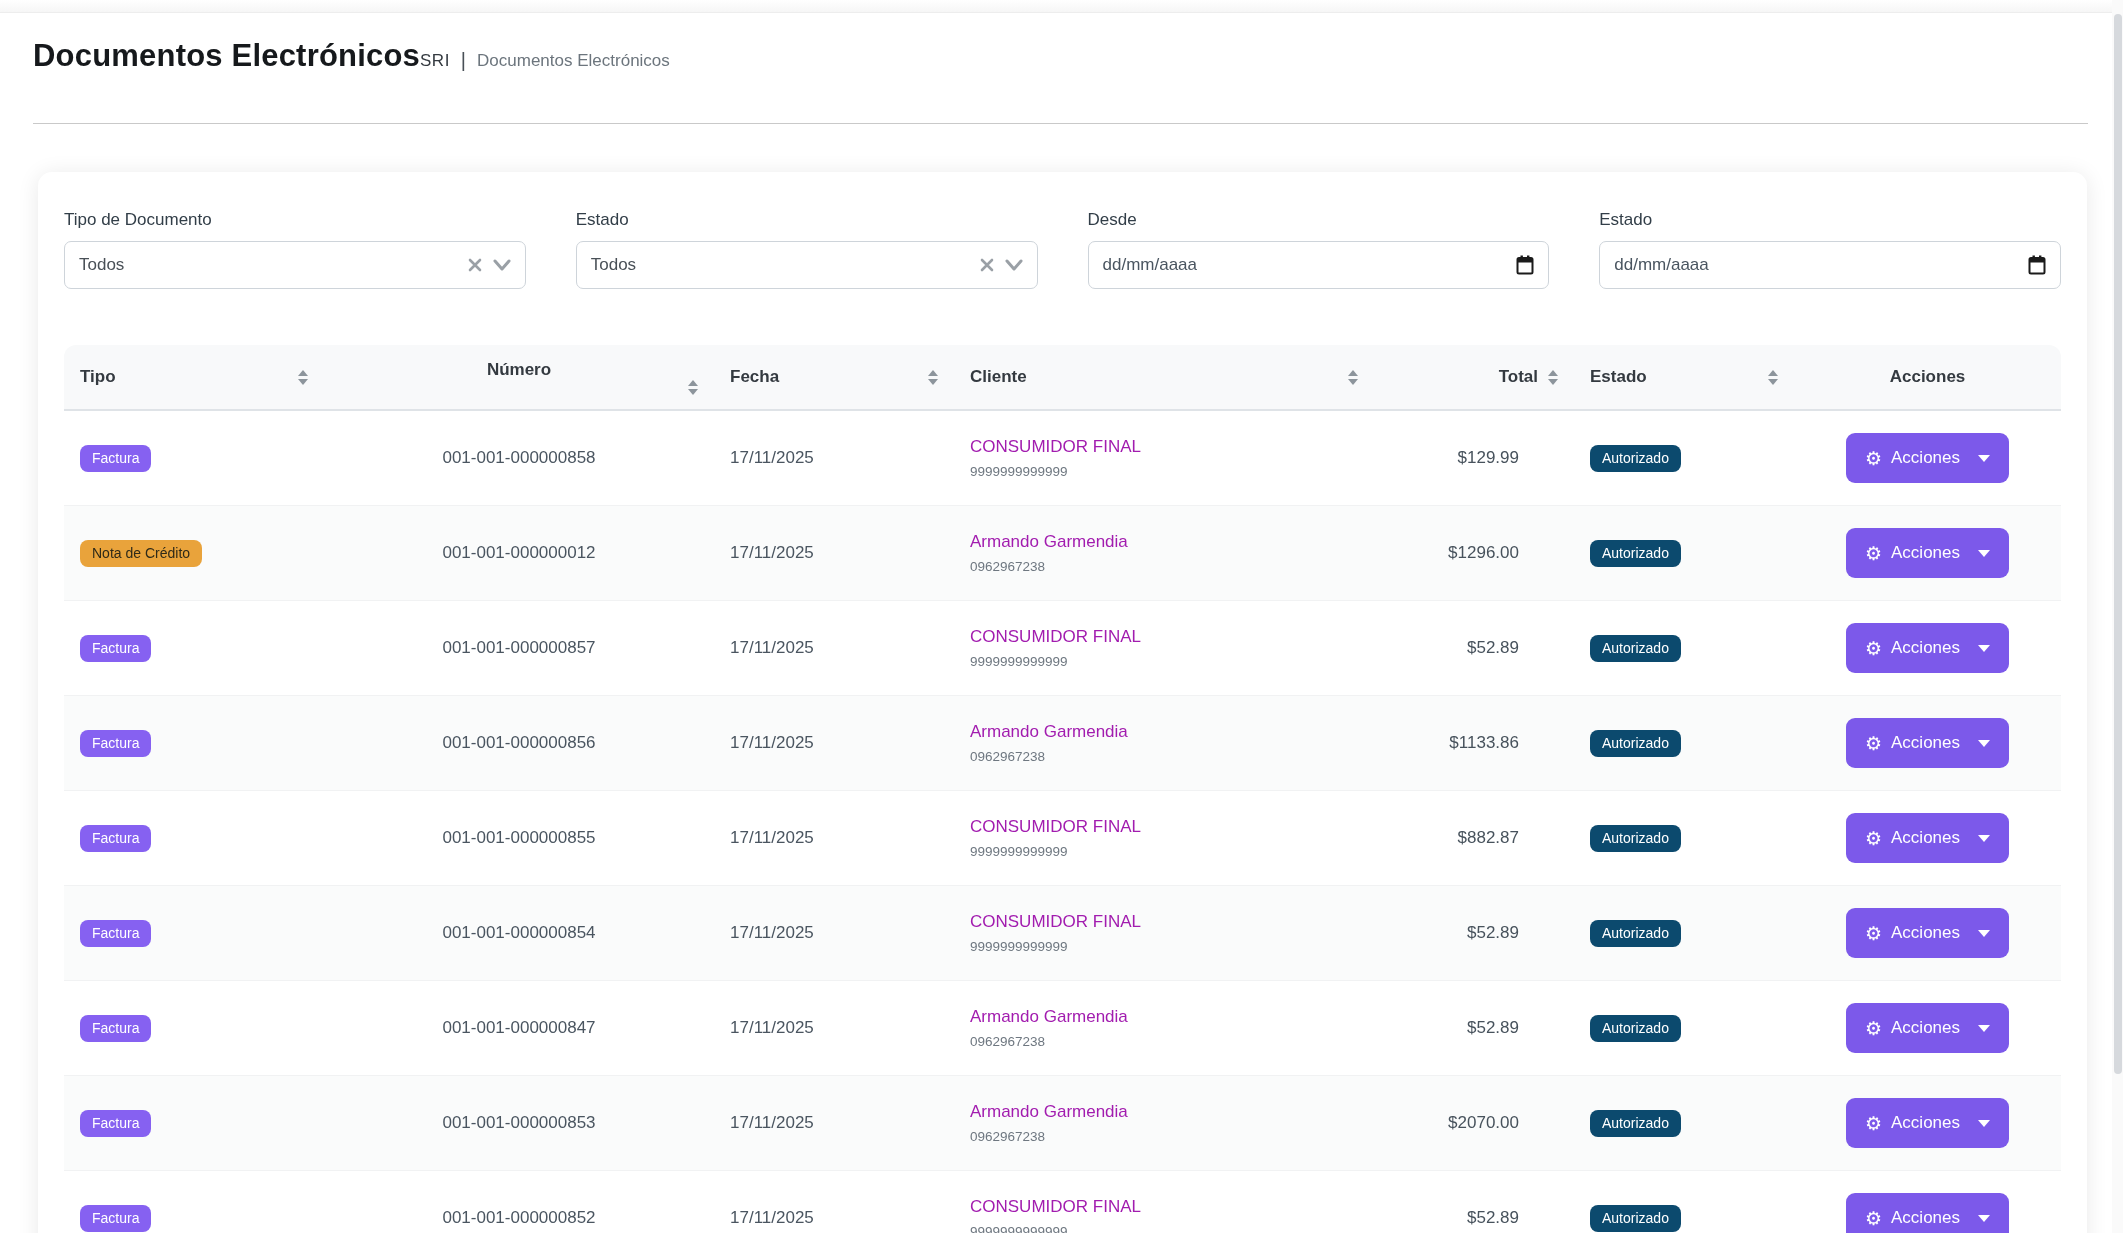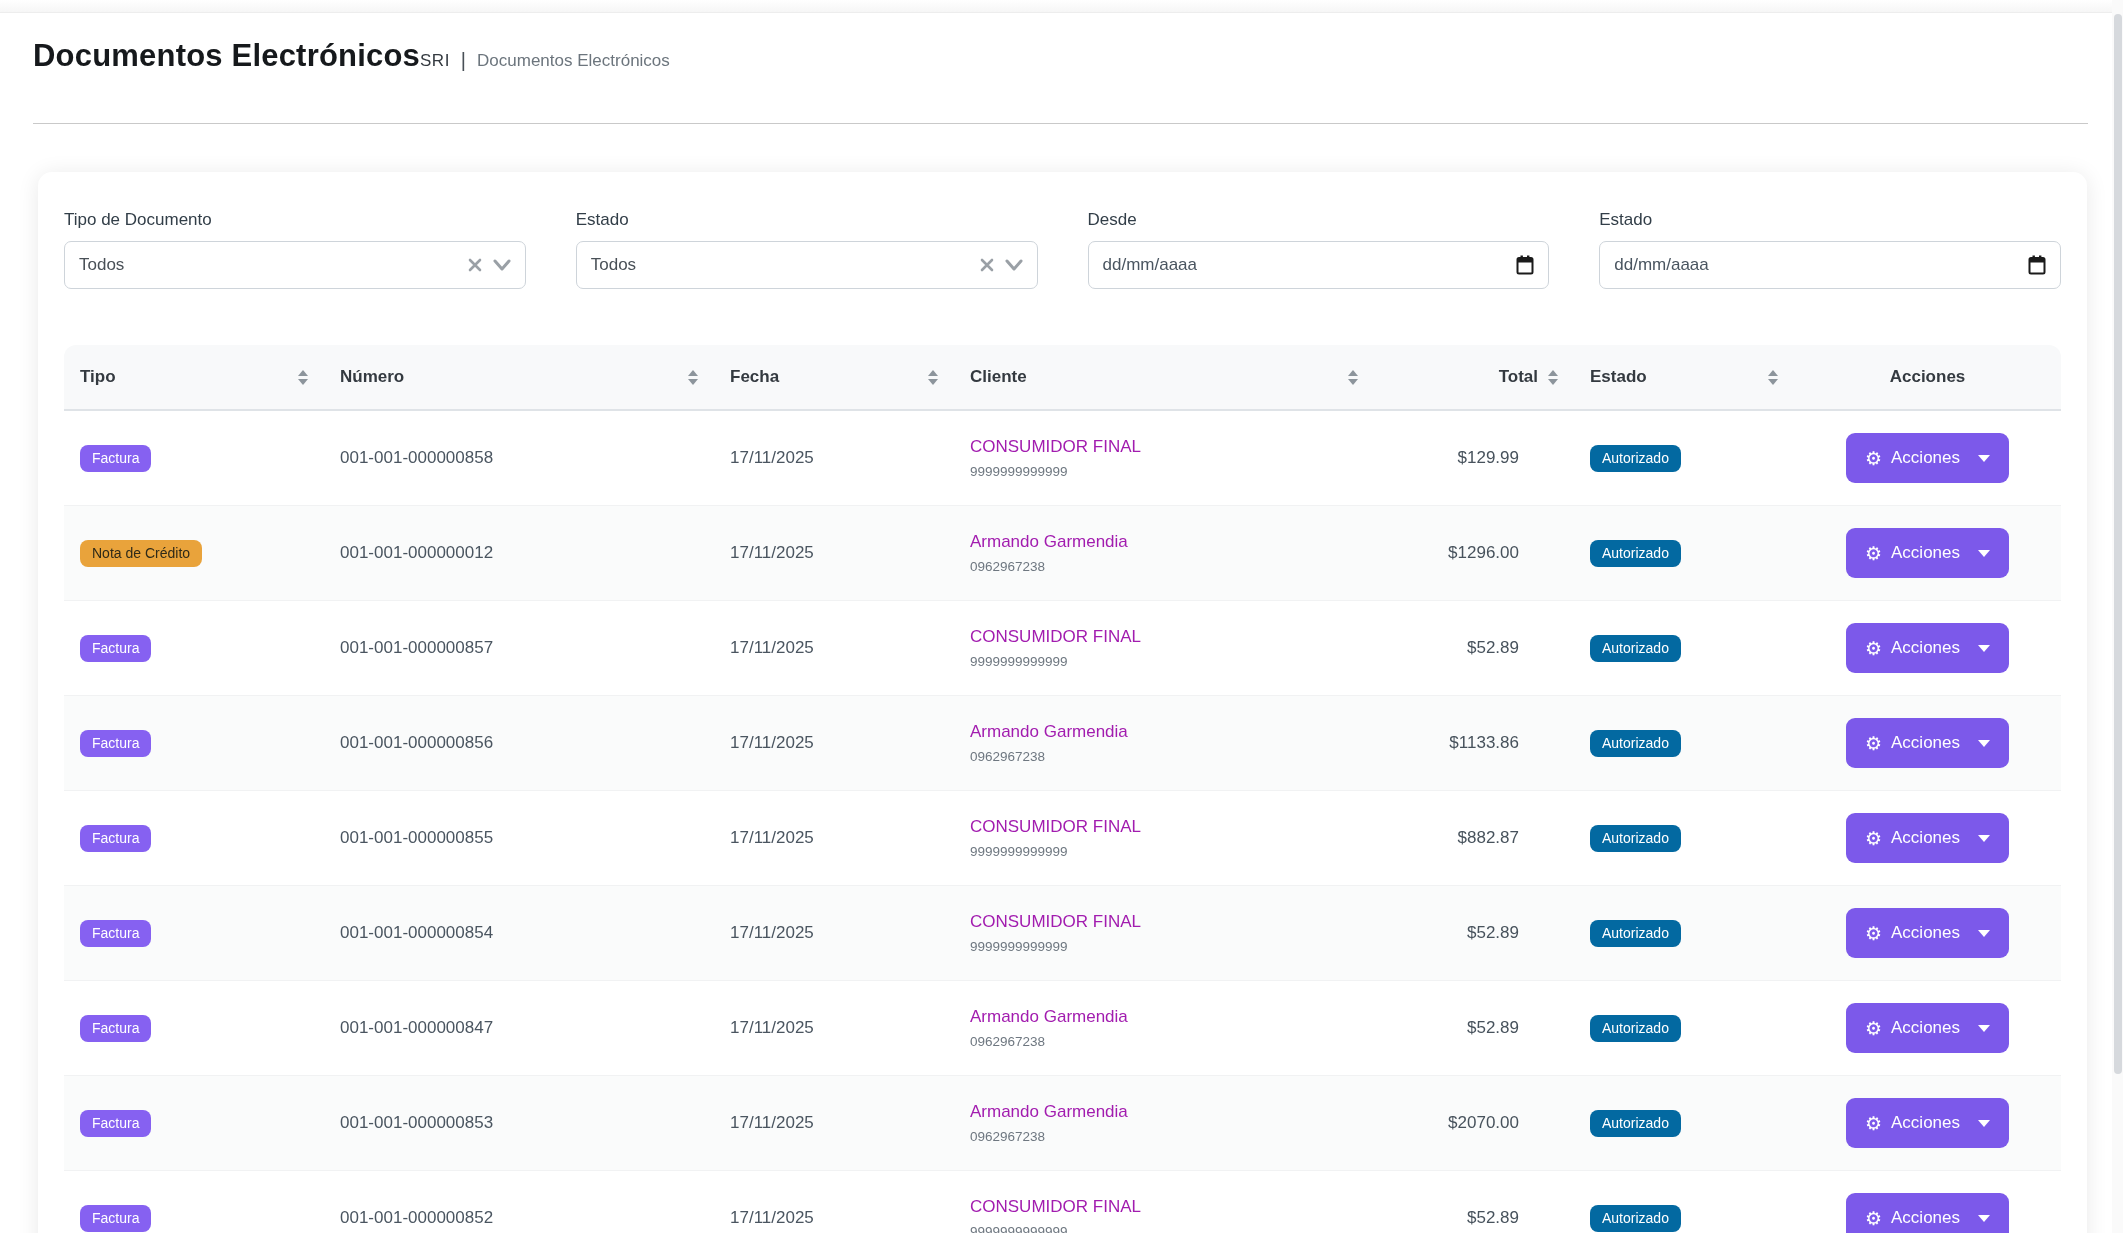--- a/index.html
+++ b/index.html
@@ -35,21 +35,21 @@
   .date-input { flex:1; border:none; outline:none; font-size:17px; color:#4a5560;
                 font-family:"Liberation Sans", sans-serif; background:transparent; }
   .date-input::placeholder { color:#4a5560; opacity:1; }
 
   .table { margin-top:56px; }
   .thead { display:flex; align-items:center; height:66px; background:#f8f9fa;
            border-radius:12px 12px 0 0; border-bottom:2px solid #dfe3e7;
            font-weight:bold; font-size:17px; color:#343a40; }
   .th, .cell { padding:0 16px; display:flex; align-items:center; }
   .col-tipo    { width:260px;gap:41px; }
-  .col-numero  { width:390px; }
+  .col-numero  { width:390px;flex-direction:column; }
   .col-fecha   { width:240px; }
   .col-cliente { width:420px; }
   .col-total   { width:200px; }
   .col-estado  { width:220px; }
   .col-acciones{ flex:1; justify-content:center; }
   .th .sort { margin-left:auto; }
   .th.col-total { justify-content:flex-end; }
   .th.col-total .sort { margin-left:10px; }
 
   .sort { display:inline-flex; flex-direction:column; gap:3px; cursor:pointer; }
@@ -59,21 +59,21 @@
                     border-right:5px solid transparent; border-top:6px solid #8d959c; }
 
   .row { display:flex; align-items:center; height:95px; border-bottom:1px solid #f1f2f3;
          font-size:17px; color:#4d5862; background:#fff; }
   .row.striped { background:#fafbfb; }
 
   .badge { display:inline-block; padding:6px 12px 7px; border-radius:8px;
            font-size:14px; line-height:1; white-space:nowrap; }
   .badge-factura { background:#8661f1; color:#fff; }
   .badge-nota-credito { background:#e9a33b; color:#2f2a18; }
-  .badge-autorizado { background:#0369a1; color:#fff; }
+  .badge-autorizado { background:#0c4a6e; color:#fff; }
 
   .cell.col-numero, .cell.col-fecha { color:#4a5560; }
   .cell.col-total { justify-content:flex-end; padding-right:55px; color:#47525c; }
   .cliente-wrap { display:flex; flex-direction:column; gap:7px; }
   .cliente-name { color:#a21caf; }
   .cliente-id { font-size:13.5px; color:#6e7780; }
 
   .actions-btn { width:163px; height:50px; background:#7c59ea; border:none; border-radius:9px;
                  color:#fff; font-size:17px; font-family:"Liberation Sans", sans-serif;
                  display:flex; align-items:center; justify-content:center; gap:9px; cursor:pointer; }

